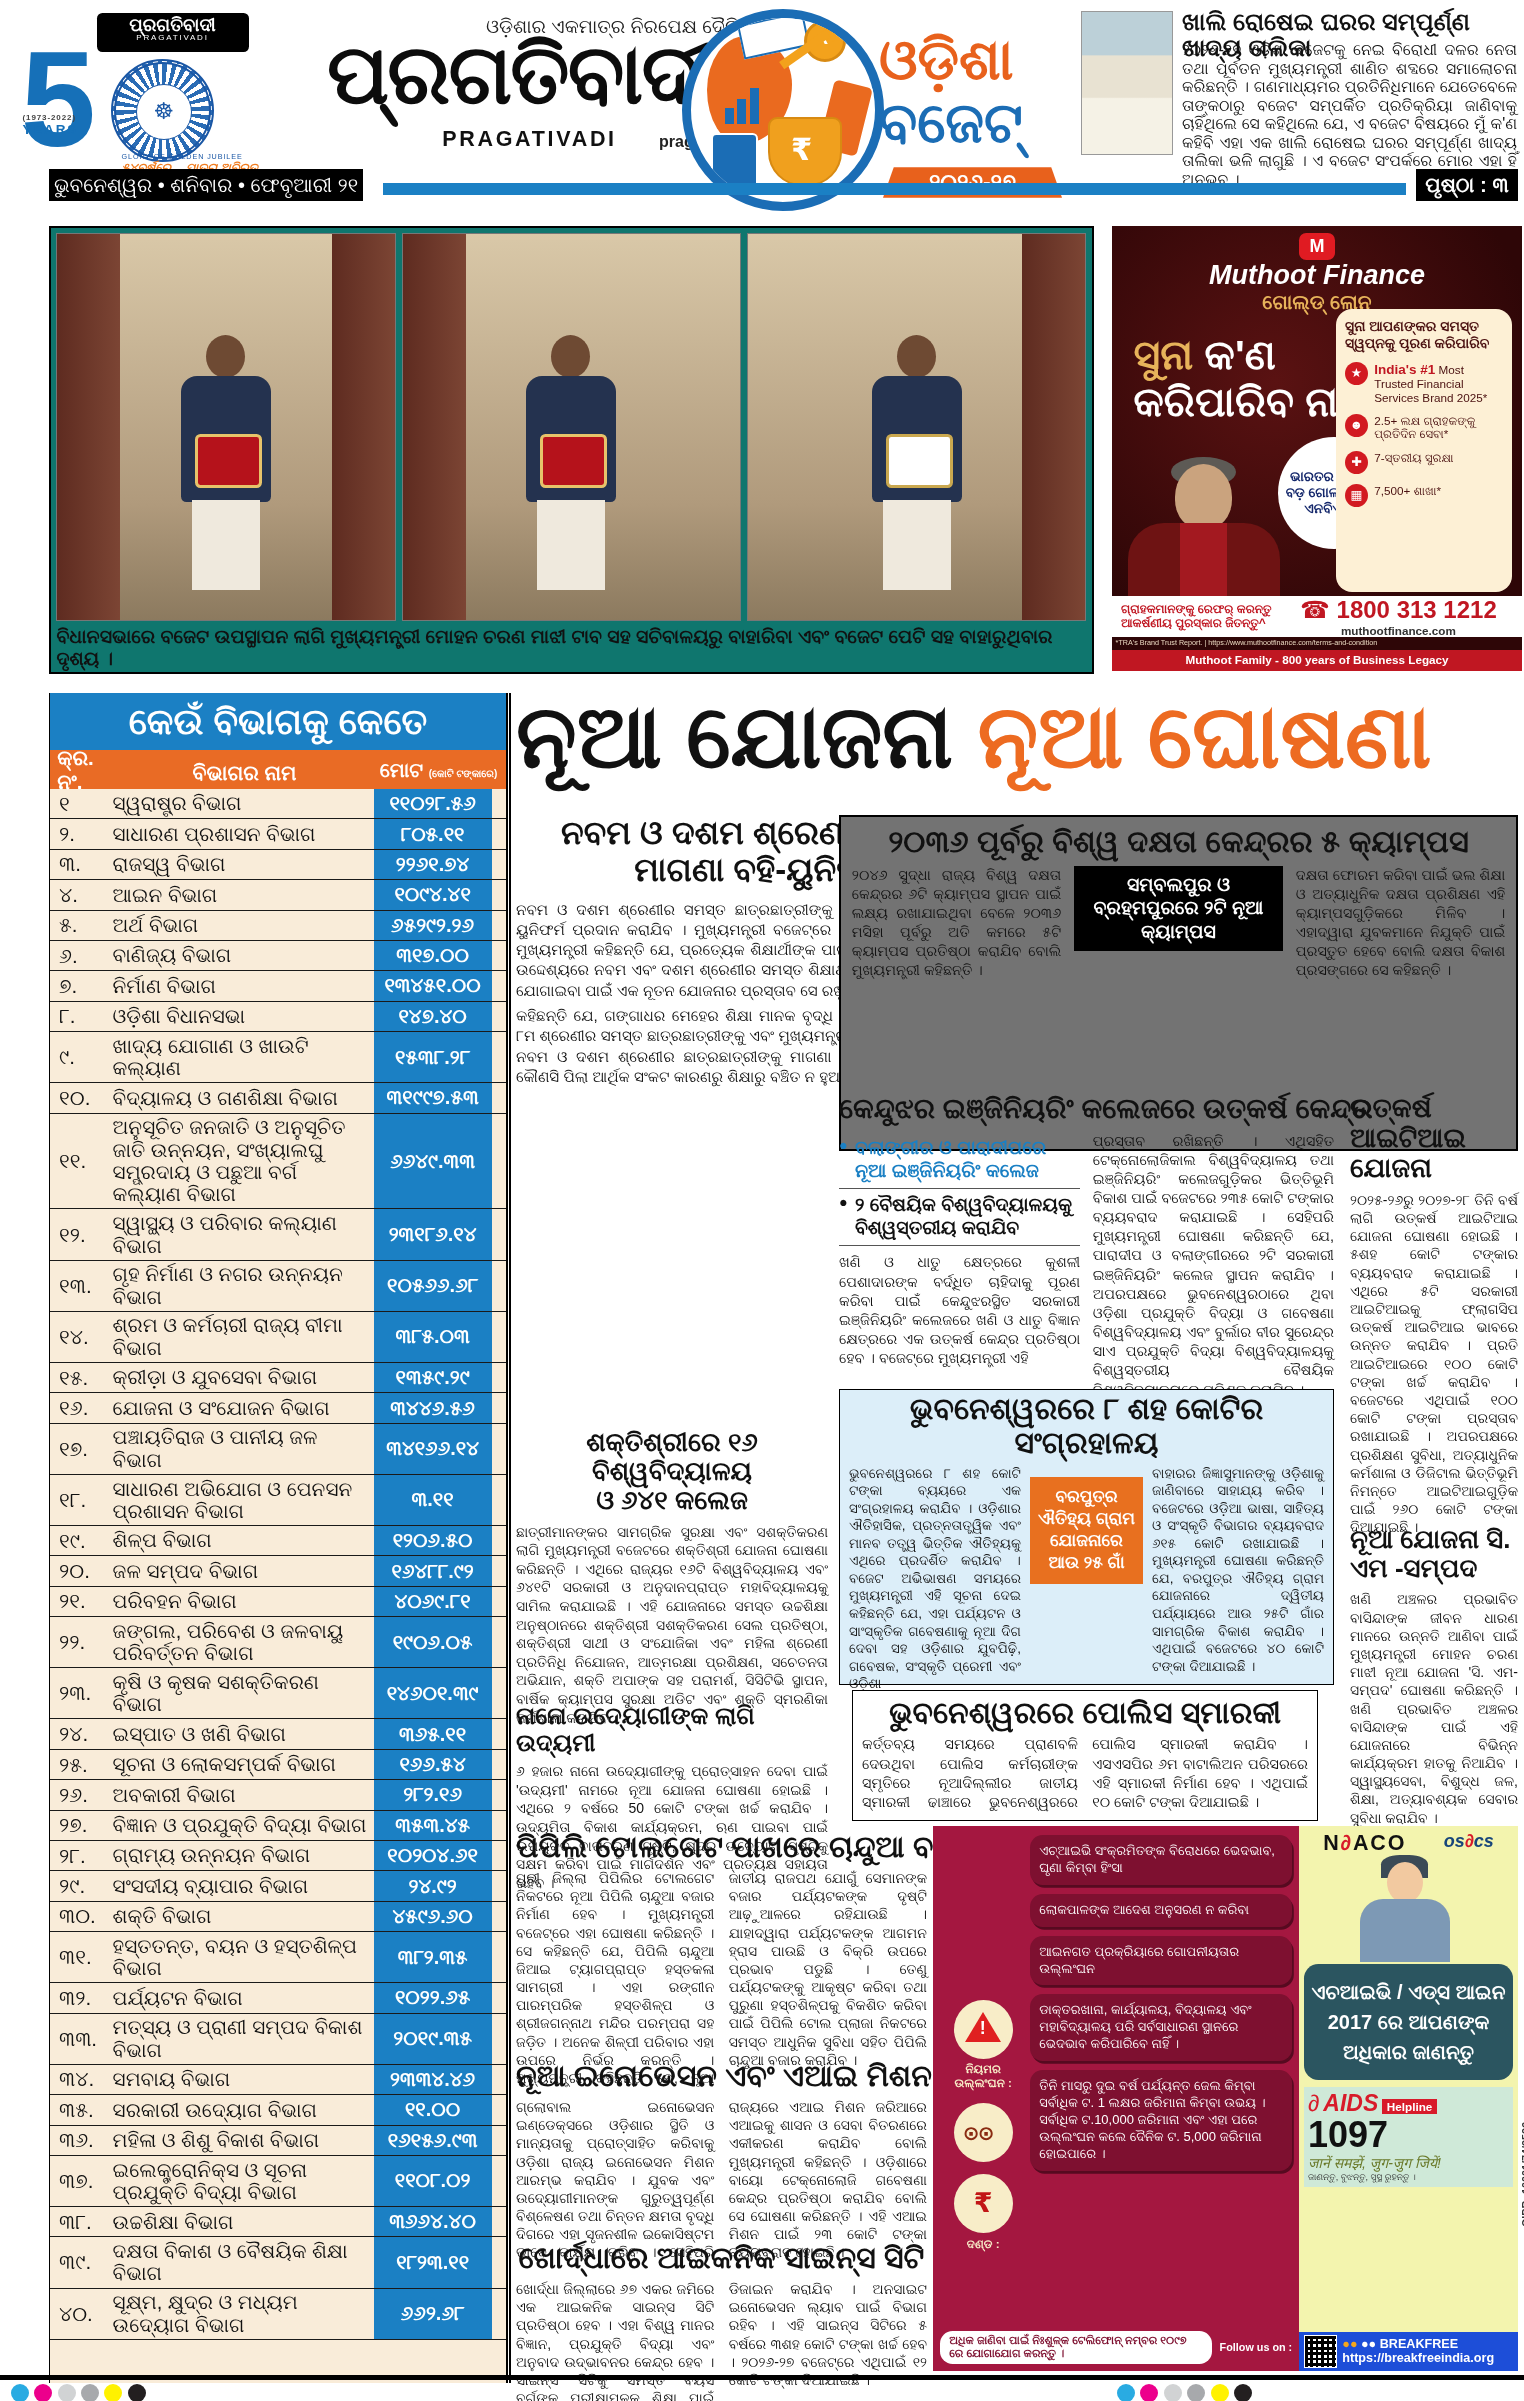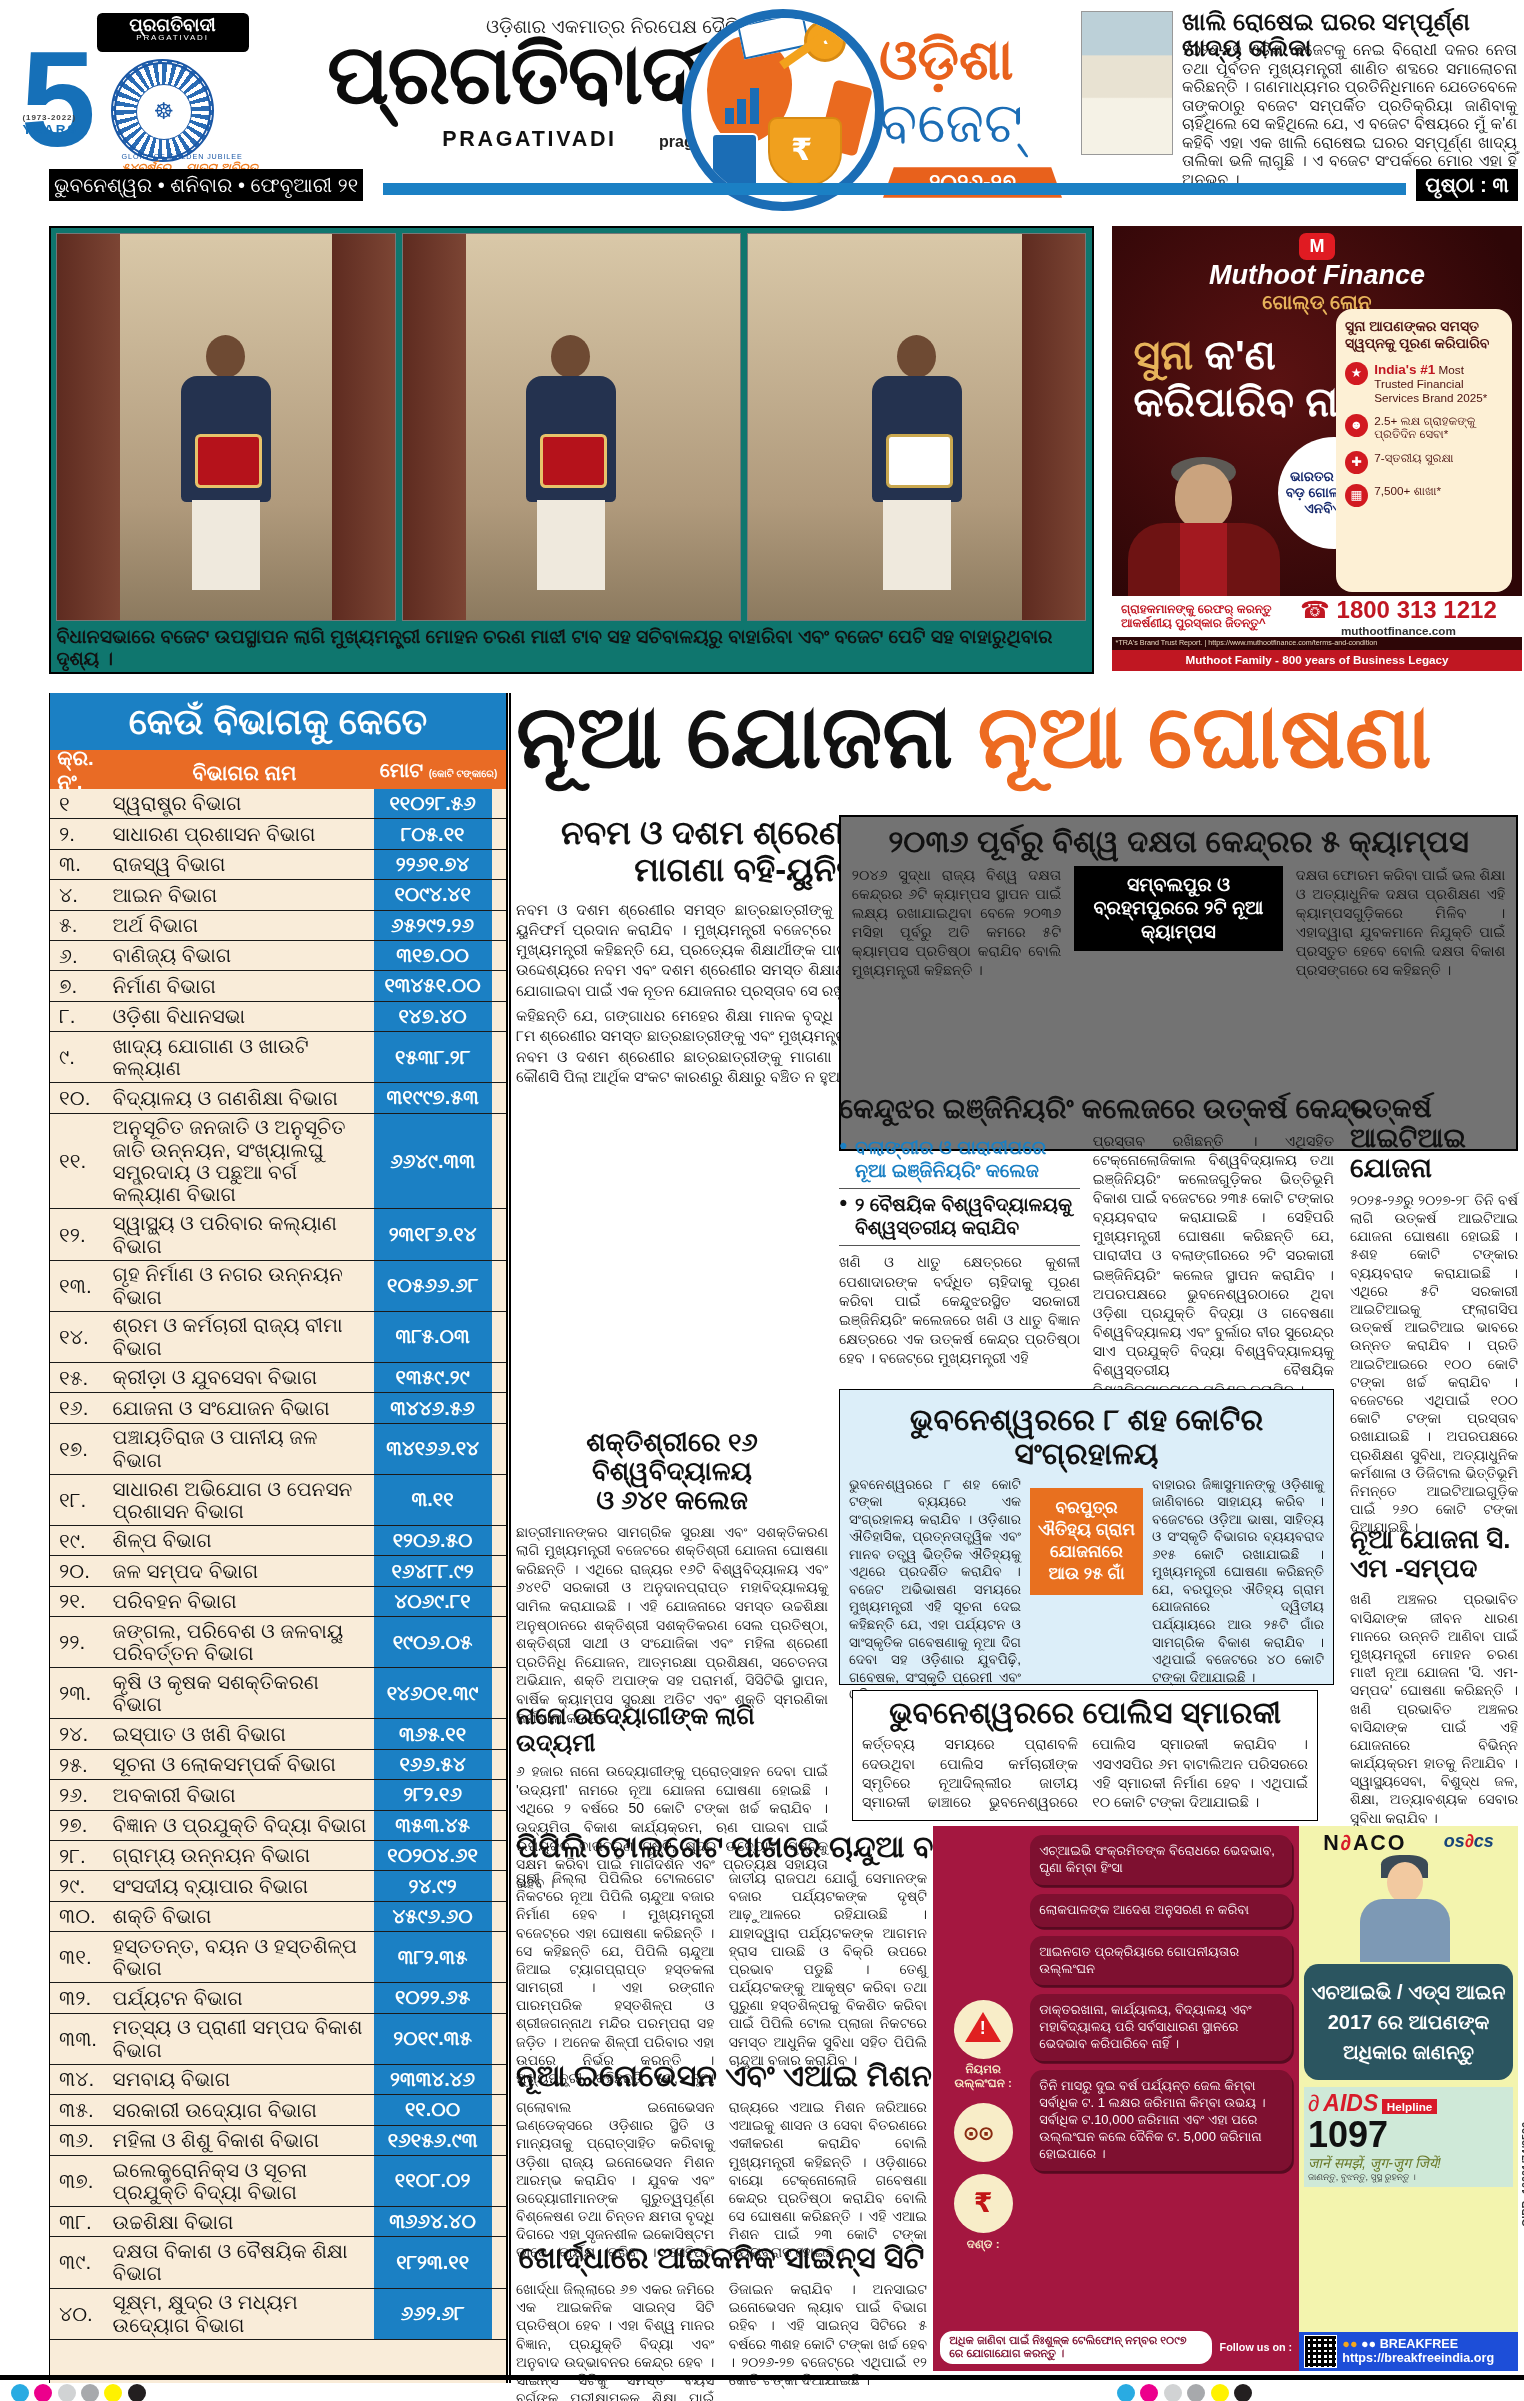--- a/index.html
+++ b/index.html
@@ -34,21 +34,21 @@
   .bl-bars i{display:block;width:9px;background:#1b6db5;}
   .bl-arrow{position:absolute;left:85px;top:25px;width:63px;height:9px;background:#f3a21c;transform:rotate(-35deg);}
   .bl-arrow::after{content:"";position:absolute;right:-7.2px;top:-5.4px;border-left:14.4px solid #f3a21c;border-top:10px solid transparent;border-bottom:10px solid transparent;}
   .bl-bag{position:absolute;left:77px;top:99px;width:70px;height:65px;background:#f0a01e;border-radius:9px 9px 34px 34px;border:2.7px solid #d88a12;}
   .bl-bag b{position:absolute;left:21.5px;top:12.6px;color:#fff;font-size:30.5px;}
   .bl-calc{position:absolute;left:20px;top:115px;width:43px;height:52px;background:#1b6db5;border:2.7px solid #fff;border-radius:5.4px;}
   .bl-phone{position:absolute;left:133px;top:63px;width:39px;height:70px;background:#ea6a1f;border-radius:7.2px;transform:rotate(14deg);border:2.7px solid #fff;}
   .bl-notes{position:absolute;left:49px;top:0px;width:63px;height:30.5px;background:#fff;border:2.7px solid #1b6db5;transform:rotate(-12deg);}
   .bl-coin{position:absolute;left:113px;top:1.8px;width:36px;height:36px;border-radius:50%;background:#f3a21c;border:3.6px solid #d88a12;color:#fff;text-align:center;line-height:32px;font-weight:bold;}
   .bl-t1{position:absolute;left:202px;top:25px;font-size:56px;font-weight:bold;color:#e8611c;line-height:1;}
-  .bl-t2{position:absolute;left:202px;top:88px;font-size:56px;font-weight:normal;color:#1b6db5;line-height:1;}
+  .bl-t2{position:absolute;left:202px;top:88px;font-size:56px;font-weight:bold;color:#1b6db5;line-height:1;}
   .bl-rib{position:absolute;left:206px;top:160px;width:179px;height:30.5px;background:#e8611c;color:#fff;font-size:23px;font-weight:bold;
           text-align:center;line-height:30.5px;clip-path:polygon(6% 0,94% 0,100% 100%,0 100%);}
   
   #quote{left:1076px;top:7.2px;width:441px;height:163px;}
   .q-photo{position:absolute;left:4.5px;top:3.6px;width:90px;height:142px;border:1.8px solid #999;
            background:linear-gradient(#bcd0d8 30%,#e8e2d2 31% 60%,#f5f2e6 61%);}
   .q-head{position:absolute;left:106px;top:1.8px;width:334px;font-size:24px;font-weight:bold;line-height:1.1;}
   .q-body{position:absolute;left:106px;top:34px;width:335px;font-size:15.7px;line-height:1.18;}
   
   #datebar{left:49px;top:169px;width:314px;height:32px;background:#000;color:#fff;text-align:center;font-size:20px;line-height:32px;}
@@ -125,21 +125,21 @@
   .kcols>div{flex:1;}
   .bullet{display:flex;gap:7.2px;font-size:19px;font-weight:bold;line-height:1.2;padding:5.4px 0;border-bottom:1.8px solid #555;}
   .bullet:last-of-type{border-bottom:1.8px solid #555;}
   .bullet .dot{font-size:14.4px;}
   .bullet.blue{color:#1b80c4;}
   #railITI{left:1350px;top:1093px;width:168px;height:429px;}
   #railITI .art-h{font-size:27px;text-align:left;}
   #railCM{left:1350px;top:1525px;width:168px;height:296px;}
   #railCM .art-h{font-size:26px;text-align:left;}
   .rail-b{margin-top:7.2px;font-size:14px;line-height:1.3;}
-  #museum{left:839px;top:1389px;width:495px;height:296px;background:#dceef9;border:1.8px solid #000;box-sizing:border-box;padding:13px 9px;}
+  #museum{left:839px;top:1389px;width:495px;height:296px;background:#dceef9;border:1.8px solid #000;box-sizing:border-box;padding:2px 9px;}
   #museum .art-h{font-size:30px;}
   .mus-cols{display:flex;gap:9px;margin-top:5.4px;}
   .mus-cols .t{flex:1;font-size:13.5px;line-height:1.3;}
   .orangebox{width:106px;background:#e8701f;color:#fff;font-weight:bold;font-size:17px;text-align:center;align-self:flex-start;padding:9px 3.6px;line-height:1.3;margin-top:12.6px;}
   #police{left:852px;top:1690px;width:466px;height:131px;border:1.8px solid #000;box-sizing:border-box;padding:5.4px 9px;background:#fff;}
   #police .art-h{font-size:30px;}
   .cols2{column-count:2;column-gap:14.4px;margin-top:5.4px;}
   #shakti{left:516px;top:1428px;width:312px;height:274px;}
   #shakti .art-h{font-size:26px;}
   #shakti .body{margin-top:7.2px;font-size:14px;}

